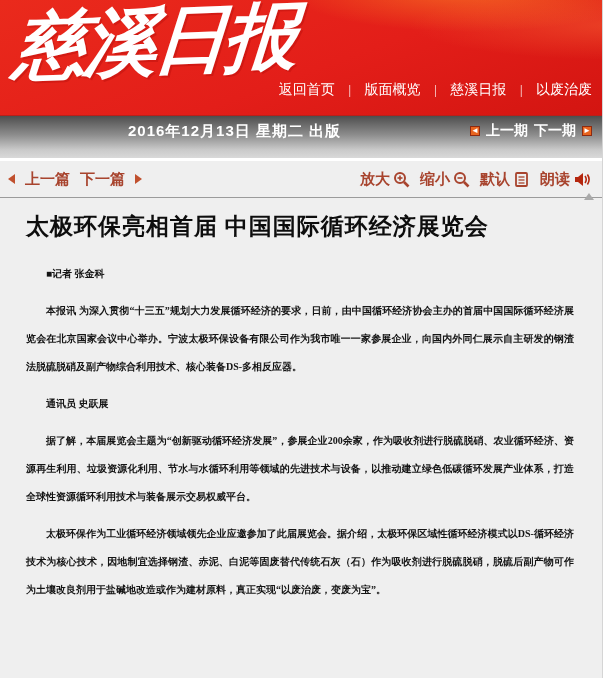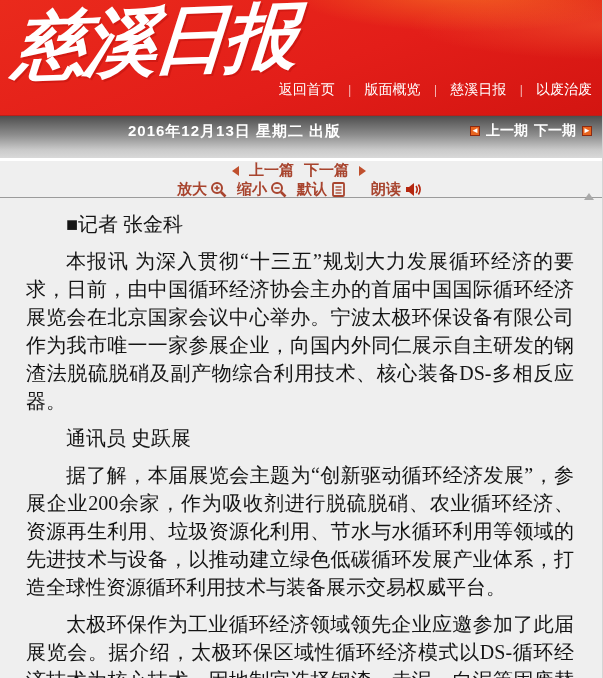--- a/index.html
+++ b/index.html
@@ -90,29 +90,28 @@
     height: 37px;
     display: flex;
     align-items: center;
     justify-content: space-between;
     padding: 0 12px 0 8px;
     border-bottom: 1px solid #9b9b9b;
     color: #a8442e;
     font-family: "Liberation Sans", sans-serif;
     font-size: 15px;
     font-weight: bold;
-    flex-direction: column;
   }
   .toolbar-left, .toolbar-right { display: flex; align-items: center; gap: 10px; }
   .tool-item { display: flex; align-items: center; gap: 3px; cursor: pointer; color: #a8442e; }
   .tri { width: 0; height: 0; display: inline-block; }
   .tri-left  { border-top: 5px solid transparent; border-bottom: 5px solid transparent; border-right: 7px solid #c0502e; }
   .tri-right { border-top: 5px solid transparent; border-bottom: 5px solid transparent; border-left: 7px solid #c0502e; }
   .tool-icon { width: 17px; height: 17px; }
-  .read-group { margin-left: 14px; }
+  .read-group { }
 
   .scroll-top-tri {
     position: absolute;
     right: 8px; top: 193px;
     width: 0; height: 0;
     border-left: 5px solid transparent;
     border-right: 5px solid transparent;
     border-bottom: 7px solid #a9a9a9;
     cursor: pointer;
   }
@@ -121,25 +120,26 @@
   .article { padding: 12px 28px 0 26px; color: #141414; }
   .article-title {
     font-size: 23px;
     font-weight: bold;
     letter-spacing: 1px;
     line-height: 34px;
     margin: 0 0 16px 0;
     color: #0d0d0d;
   }
   .article p {
-    font-size: 20px;
+    font-size: 10px;
     line-height: 28px;
     text-indent: 2em;
     margin: 0 0 9px 0;
     text-align: justify;
+    font-weight: bold;
   }
 </style>
 </head>
 <body>
 
 <div class="masthead">
   <div class="paper-name">慈溪日报</div>
   <div class="masthead-nav">
     <span class="nav-link">返回首页</span>
     <span class="sep">｜</span>
@@ -202,18 +202,19 @@
         <path d="M12 5 q2.5 3.5 0 7" fill="none" stroke="#b5270f" stroke-width="1.6"></path>
         <path d="M14.4 3.5 q3.4 5 0 10" fill="none" stroke="#b5270f" stroke-width="1.6"></path>
       </svg>
     </span>
   </div>
 </div>
 
 <div class="scroll-top-tri"></div>
 
 <div class="article">
+  <h1 class="article-title">太极环保亮相首届 中国国际循环经济展览会</h1>
   <p>■记者 张金科</p>
   <p>本报讯 为深入贯彻“十三五”规划大力发展循环经济的要求，日前，由中国循环经济协会主办的首届中国国际循环经济展览会在北京国家会议中心举办。宁波太极环保设备有限公司作为我市唯一一家参展企业，向国内外同仁展示自主研发的钢渣法脱硫脱硝及副产物综合利用技术、核心装备DS-多相反应器。</p>
   <p>通讯员 史跃展</p>
   <p>据了解，本届展览会主题为“创新驱动循环经济发展”，参展企业200余家，作为吸收剂进行脱硫脱硝、农业循环经济、资源再生利用、垃圾资源化利用、节水与水循环利用等领域的先进技术与设备，以推动建立绿色低碳循环发展产业体系，打造全球性资源循环利用技术与装备展示交易权威平台。</p>
   <p>太极环保作为工业循环经济领域领先企业应邀参加了此届展览会。据介绍，太极环保区域性循环经济模式以DS-循环经济技术为核心技术，因地制宜选择钢渣、赤泥、白泥等固废替代传统石灰（石）作为吸收剂进行脱硫脱硝，脱硫后副产物可作为土壤改良剂用于盐碱地改造或作为建材原料，真正实现“以废治废，变废为宝”。</p>
 </div>
 
 </body></html>

